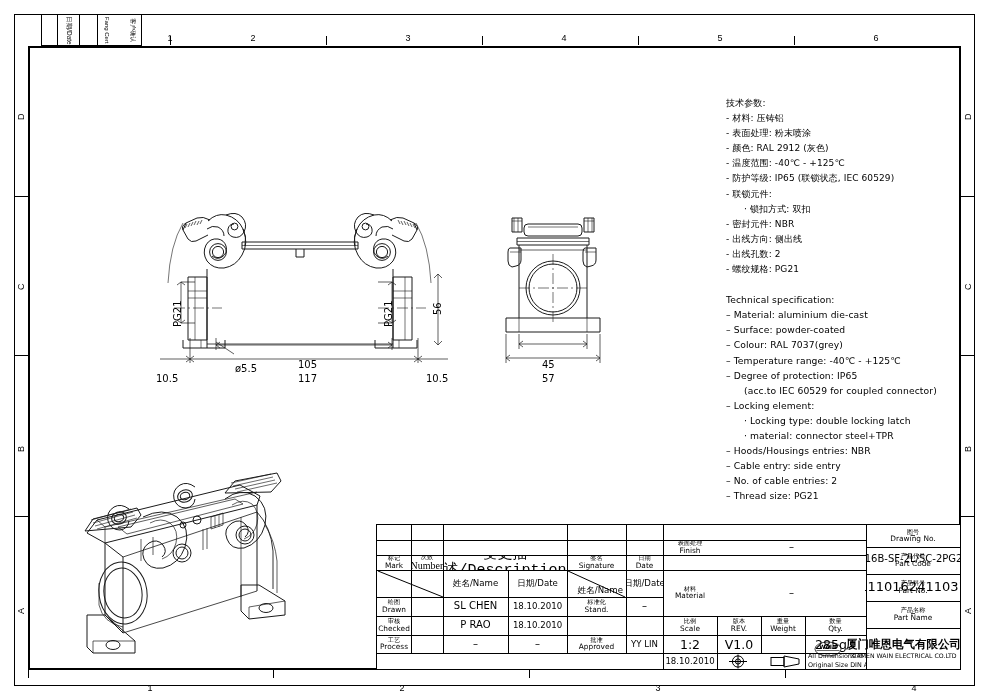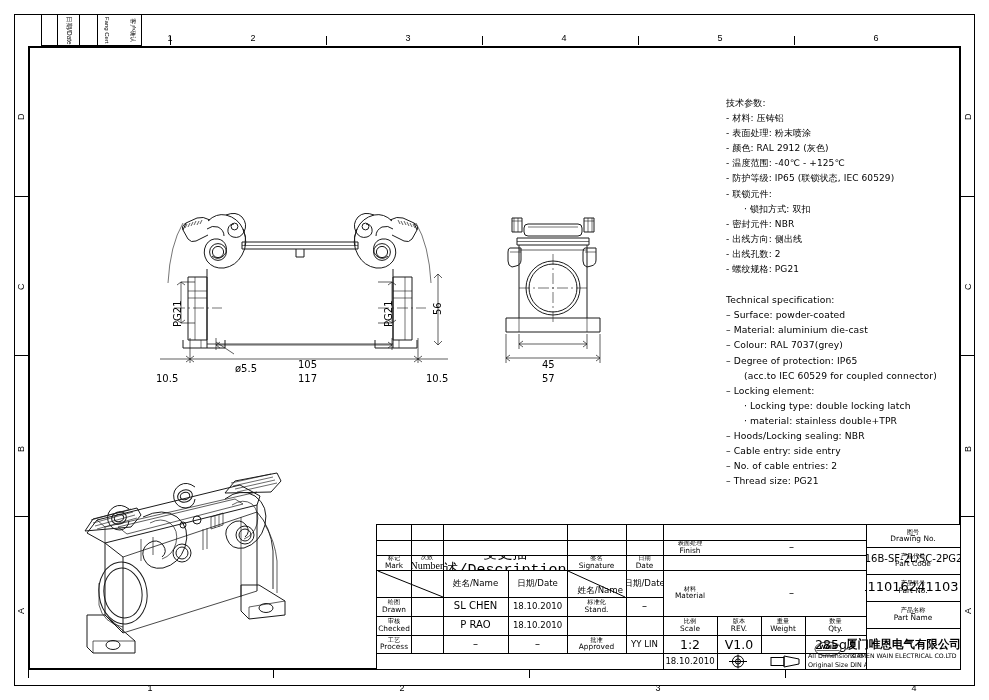--- a/index.html
+++ b/index.html
@@ -402,29 +402,30 @@
     <div class="ln cn">- 温度范围: -40℃ - +125℃</div>
     <div class="ln cn">- 防护等级: IP65 (联锁状态, IEC 60529)</div>
     <div class="ln cn">- 联锁元件:</div>
     <div class="ln cn ind">· 锁扣方式: 双扣</div>
     <div class="ln cn">- 密封元件: NBR</div>
     <div class="ln cn">- 出线方向: 侧出线</div>
     <div class="ln cn">- 出线孔数: 2</div>
     <div class="ln cn">- 螺纹规格: PG21</div>
     <div class="gap"></div>
     <div class="ln">Technical specification:</div>
+    <div class="ln">–  Material: aluminium die-cast</div>
     <div class="ln">–  Surface: powder-coated</div>
-    <div class="ln">–  Material: aluminium die-cast</div>
     <div class="ln">–  Colour: RAL 7037(grey)</div>
+    <div class="ln">–  Temperature range: -40℃ - +125℃</div>
     <div class="ln">–  Degree of protection: IP65</div>
     <div class="ln ind">(acc.to IEC 60529 for coupled connector)</div>
     <div class="ln">–  Locking element:</div>
     <div class="ln ind">·  Locking type: double locking latch</div>
-    <div class="ln ind">·  material: stainless double+TPR</div>
-    <div class="ln">–  Hoods/Locking sealing: NBR</div>
+    <div class="ln ind">·  material: connector steel+TPR</div>
+    <div class="ln">–  Hoods/Housings entries: NBR</div>
     <div class="ln">–  Cable entry: side entry</div>
     <div class="ln">–  No. of cable entries: 2</div>
     <div class="ln">–  Thread size: PG21</div>
   </div>
 
   <div class="tblock">
 
     <div class="ln-h" style="left:0;top:15px;width:489px;"></div>
     <div class="ln-h" style="left:0;top:30px;width:489px;"></div>
     <div class="ln-h" style="left:0;top:45px;width:489px;"></div>

